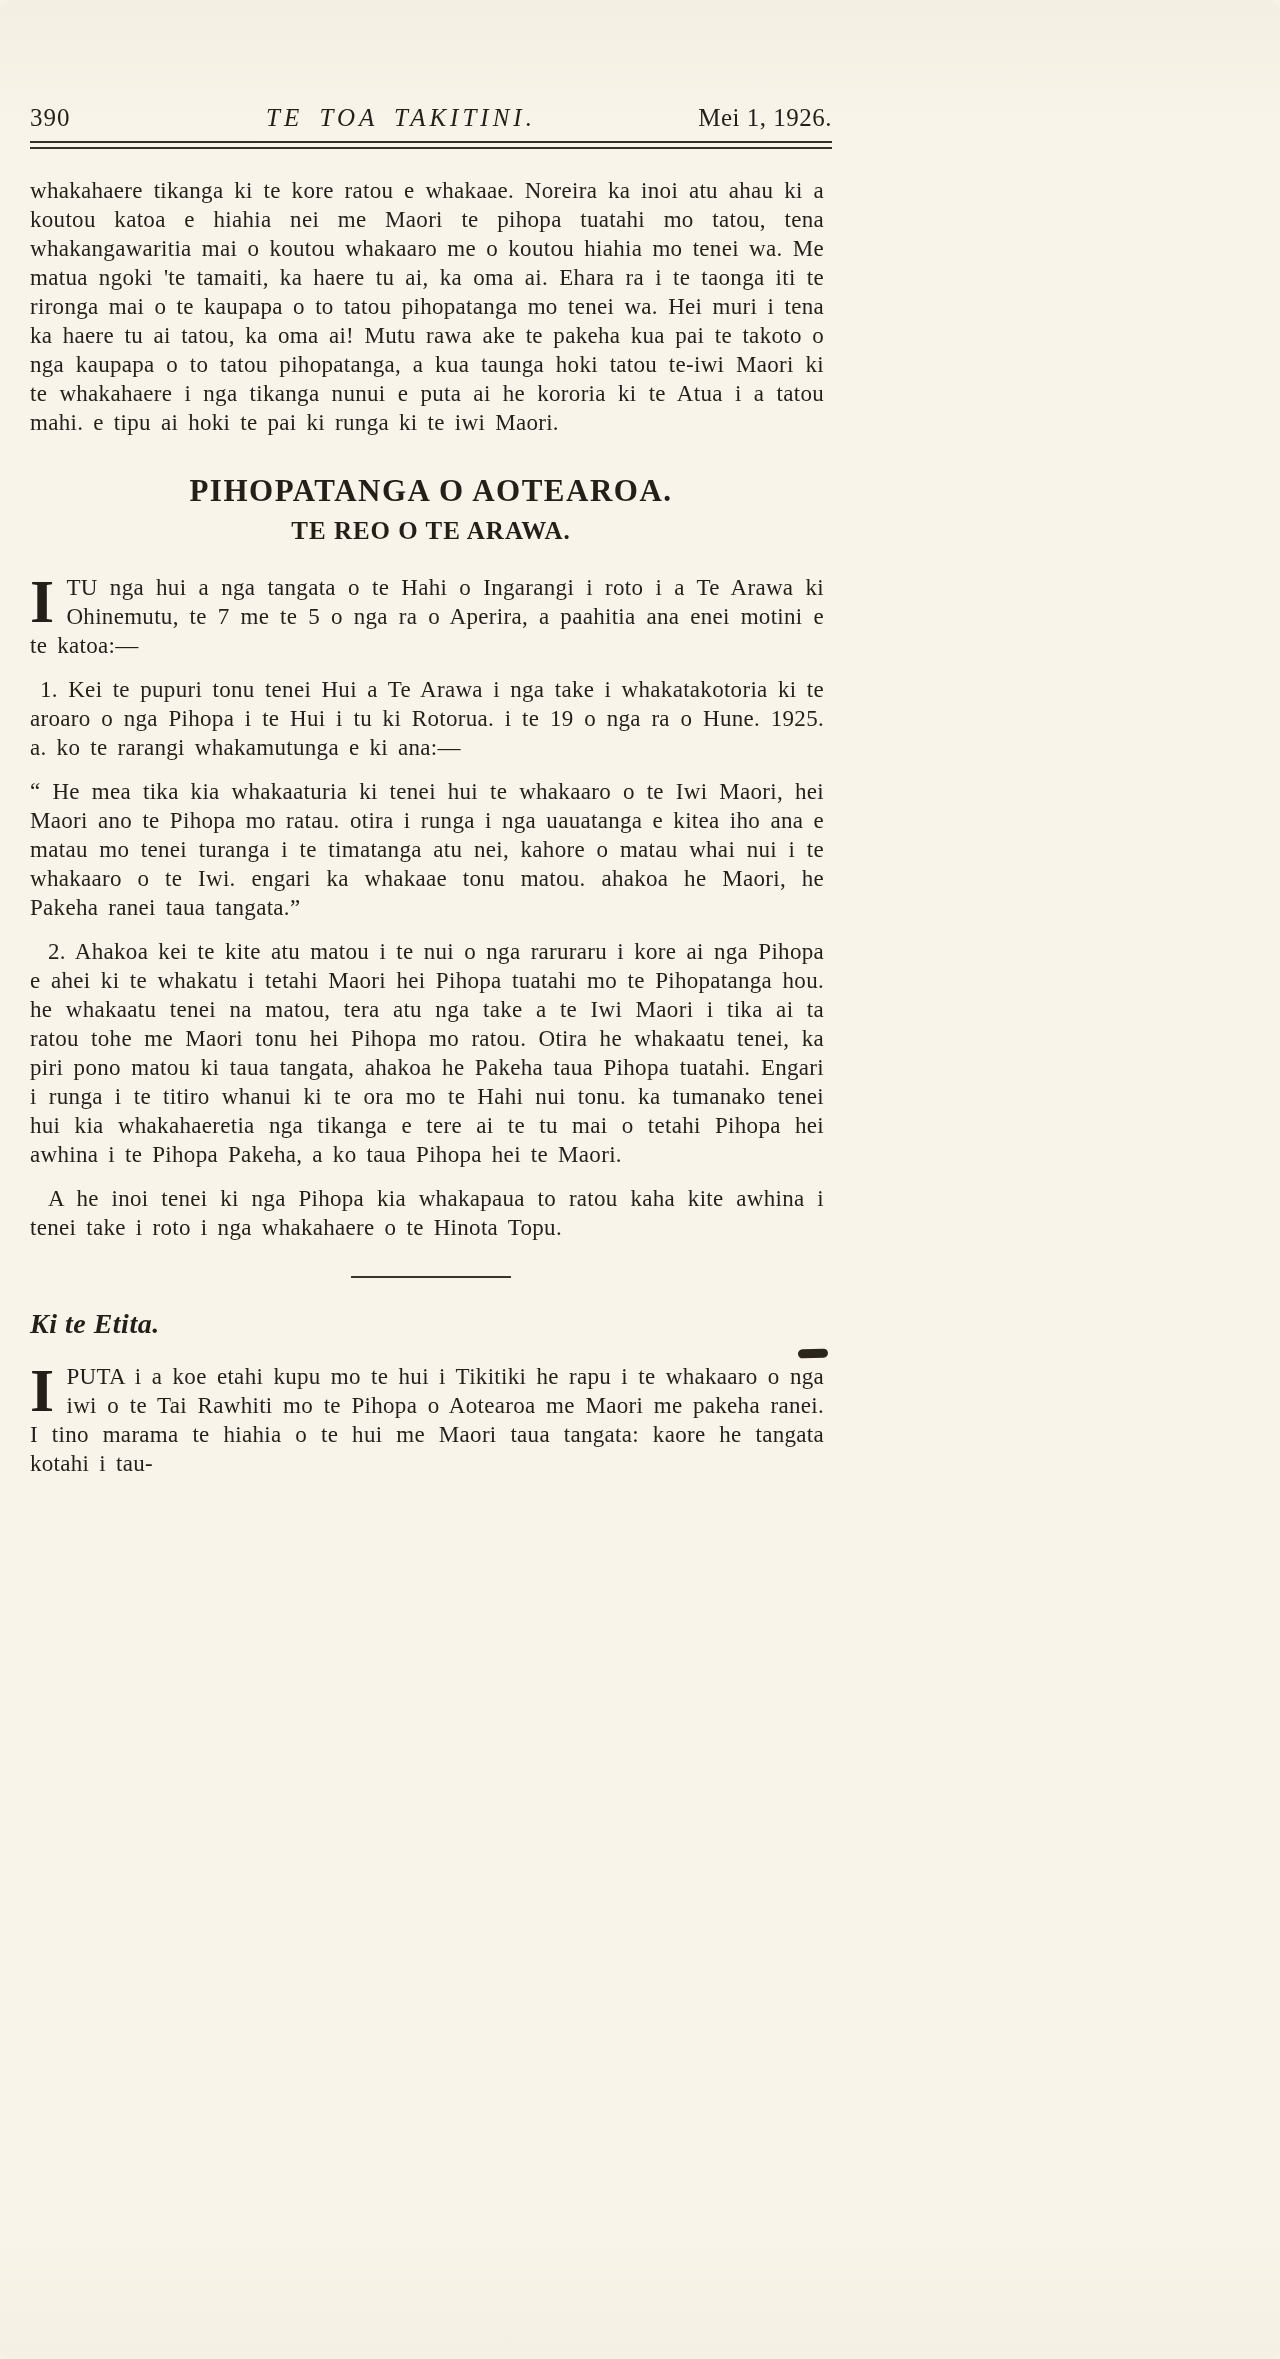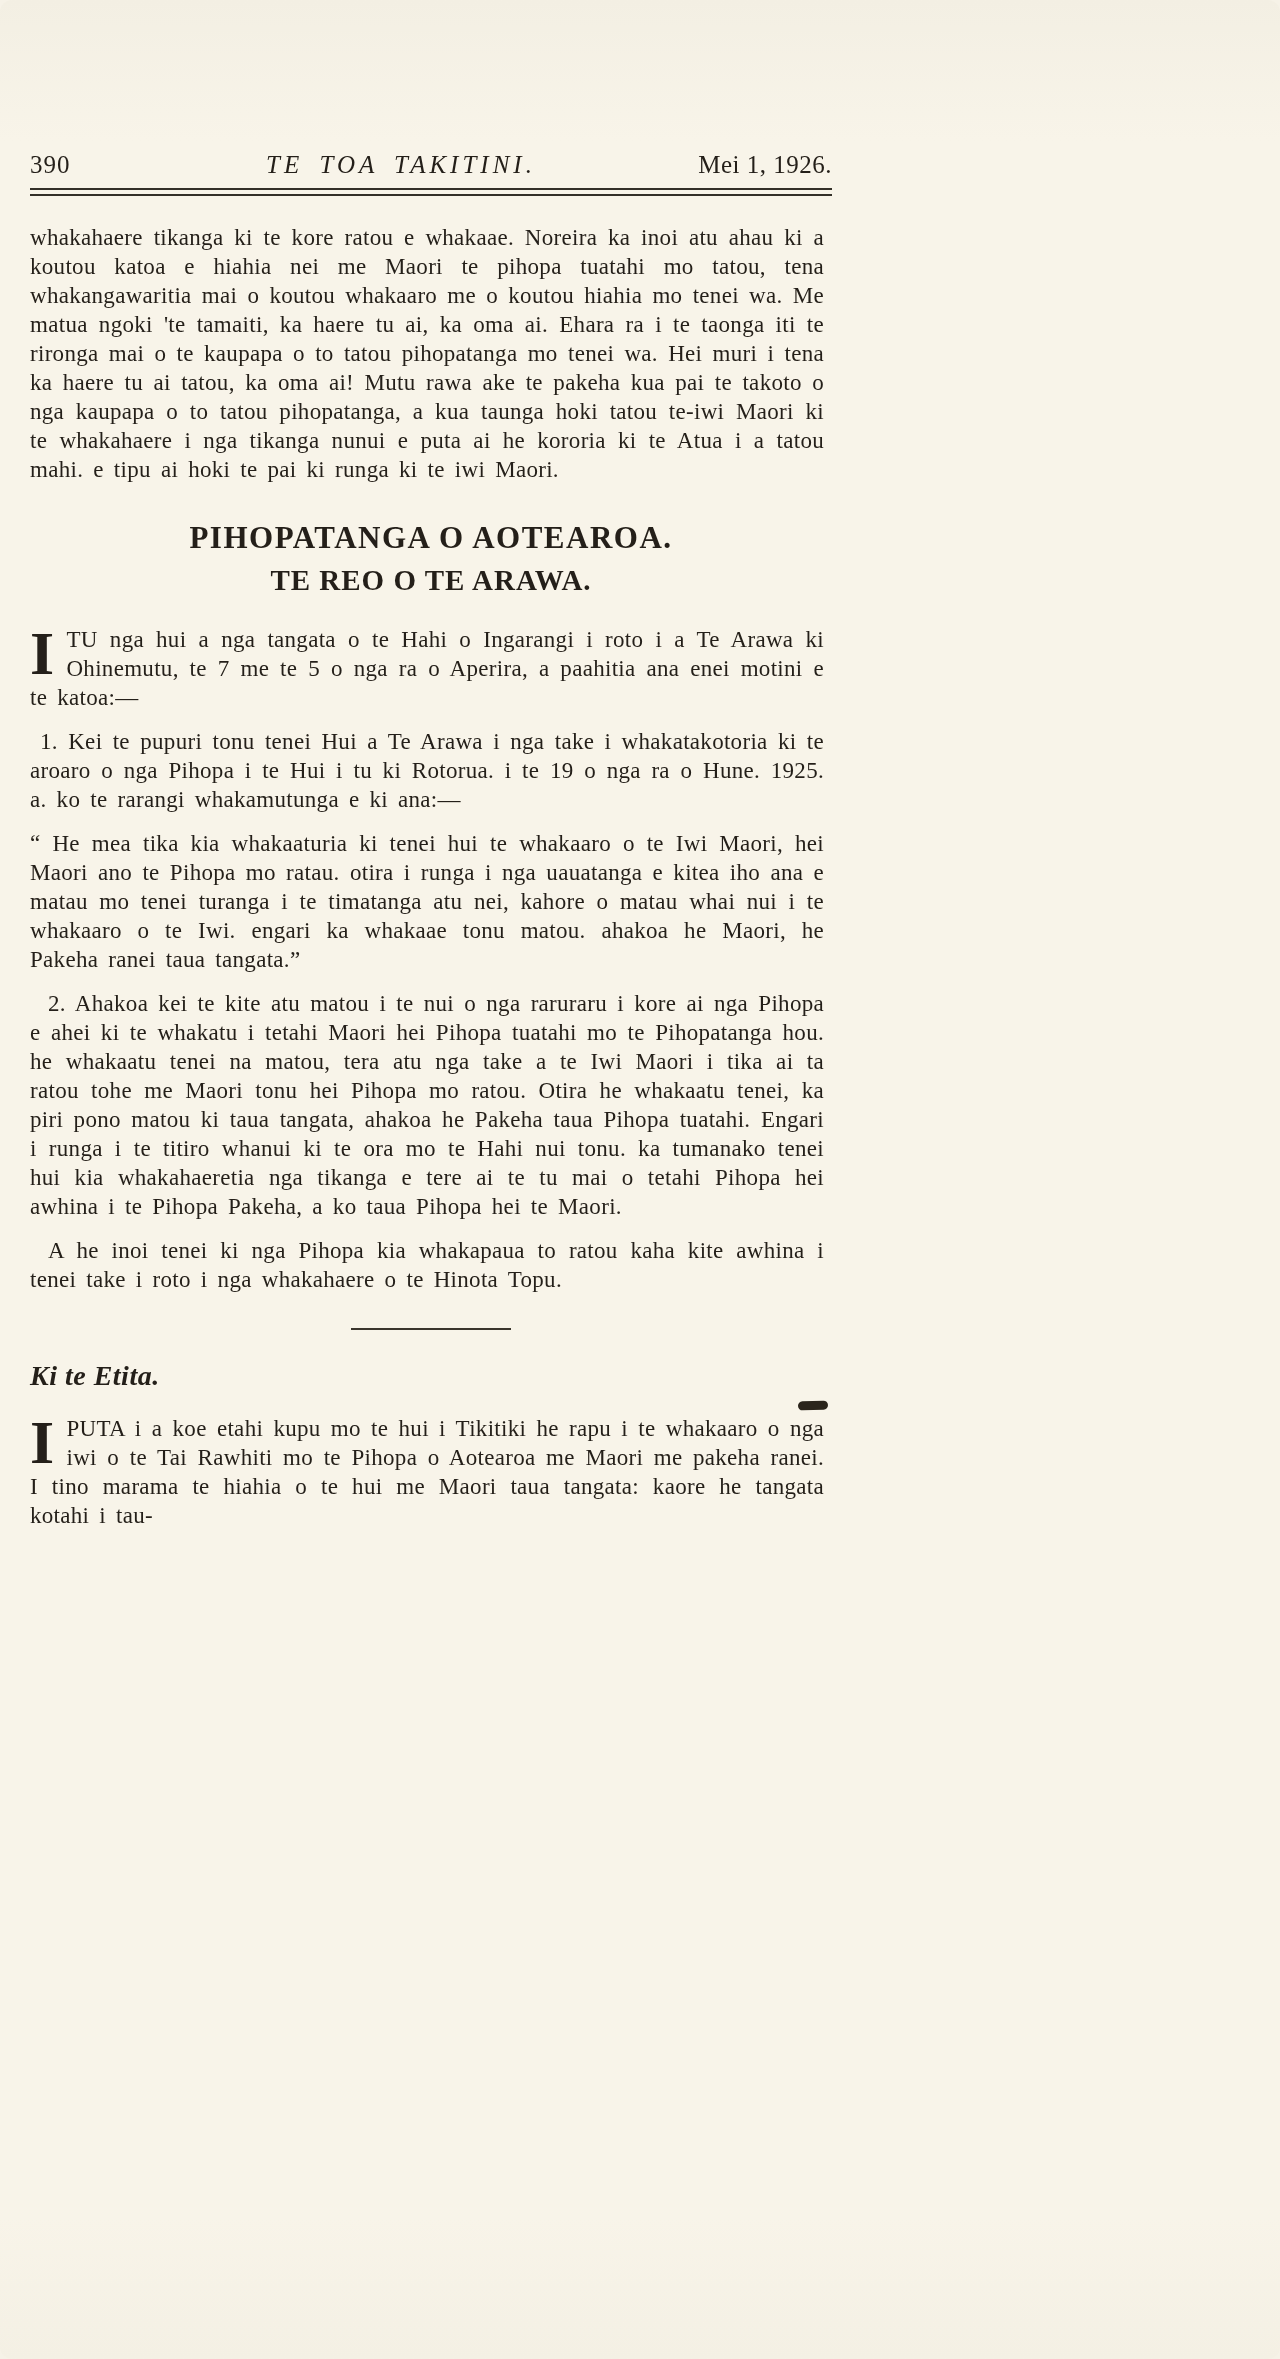--- a/index.html
+++ b/index.html
@@ -35,21 +35,20 @@
     flex: 1;
     text-align: center;
     letter-spacing: 4px;
     word-spacing: 6px;
     font-style: italic;
   }
   .masthead .date {
     width: 180px;
     text-align: right;
     letter-spacing: 0.5px;
-    margin-top: 47px;
   }
   .rule-double {
     margin-top: 9px;
     height: 4px;
     border-top: 2px solid #343028;
     border-bottom: 2px solid #343028;
   }
   p.body-text {
     font-size: 23px;
     line-height: 29px;
@@ -64,21 +63,21 @@
   p.indent-sm { text-indent: 10px; }
   p.indent-md { text-indent: 18px; }
   h1.section-heading {
     font-size: 31px;
     font-weight: bold;
     text-align: center;
     letter-spacing: 1.5px;
     margin: 36px 0 8px 0;
   }
   h2.section-subheading {
-    font-size: 29px;
+    font-size: 25px;
     font-weight: bold;
     text-align: center;
     letter-spacing: 1px;
     margin: 0 0 28px 0;
   }
   .dropcap {
     float: left;
     font-weight: bold;
     font-size: 62px;
     line-height: 50px;

